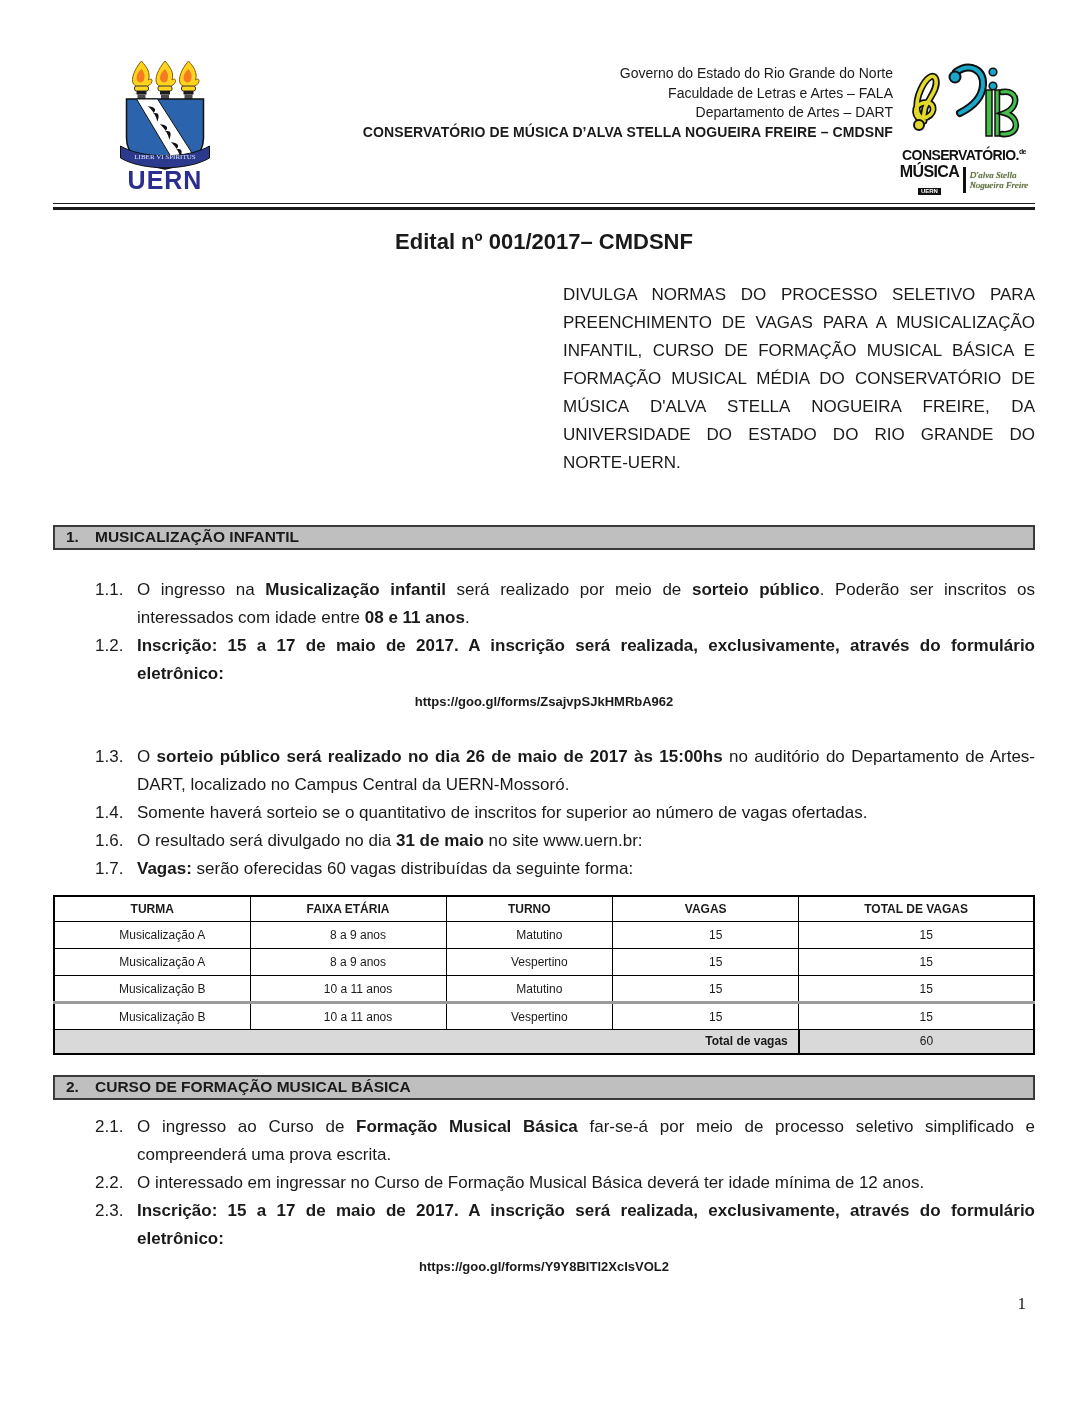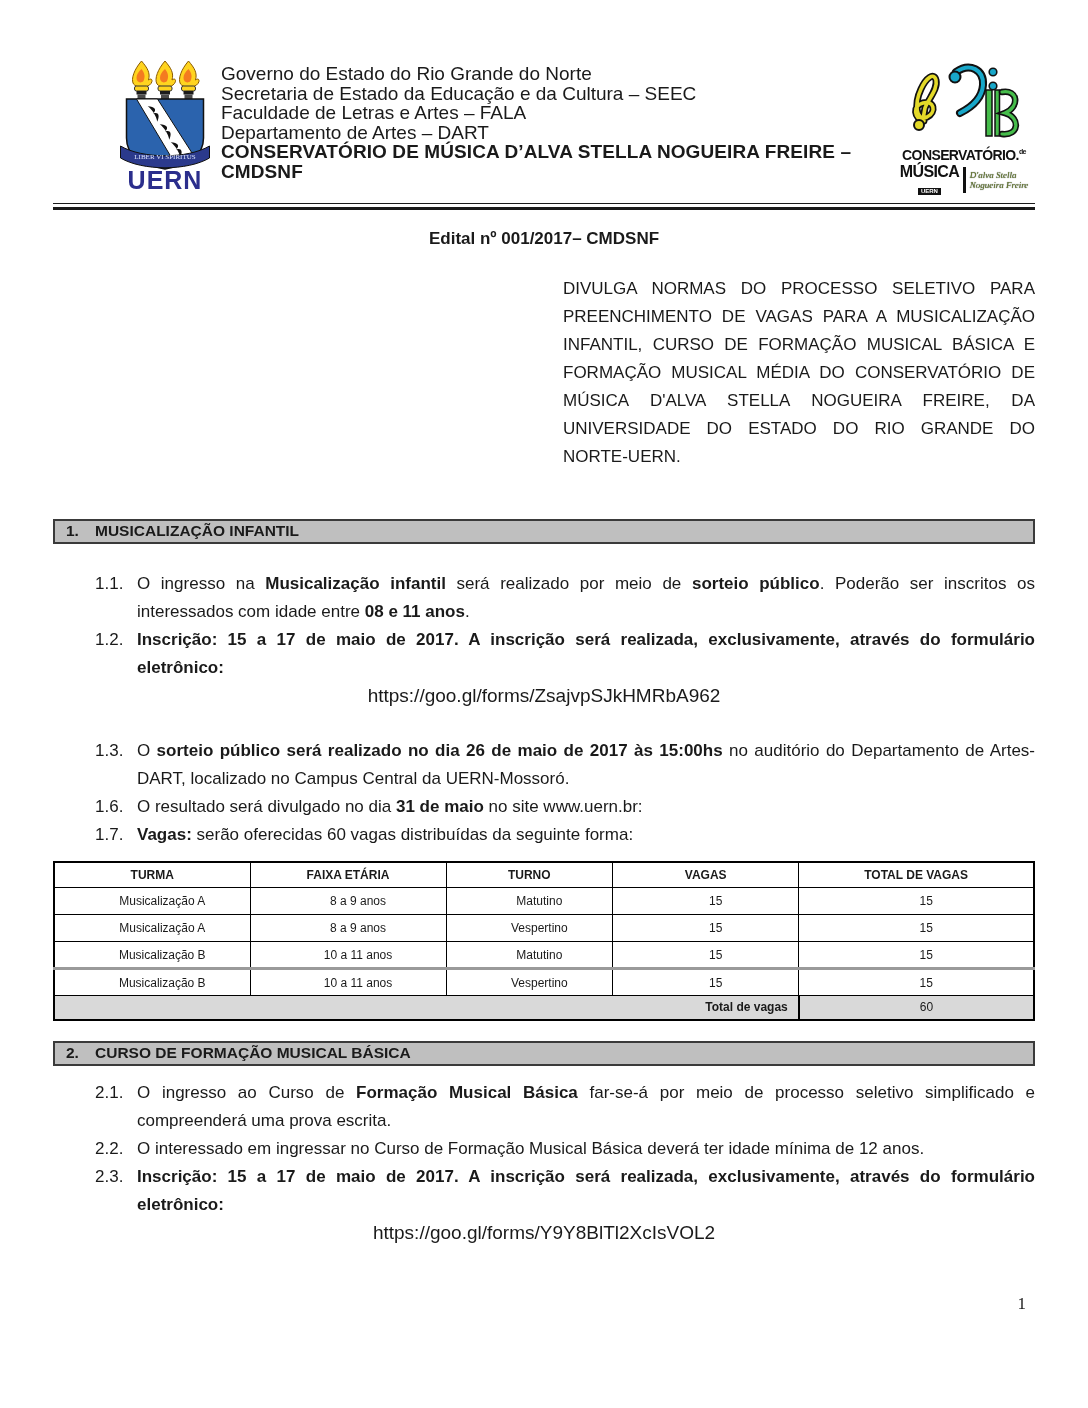--- a/index.html
+++ b/index.html
@@ -7,54 +7,54 @@
   .page {
     width:1088px; height:1408px; margin:0 auto; background:#fff;
     font-family:"Liberation Sans", sans-serif; color:#1a1a1a;
     padding:58px 53px 0; position:relative; overflow:hidden;
   }
   b { font-weight:bold; }
 
   
   .hdr { display:flex; align-items:flex-start; }
   .hdr-logo-left { width:112px; flex:none; margin-left:56px; }
-  .hdr-center { flex:1; text-align:left; padding-top:6px; font-size:19px; line-height:19.5px; }
+  .hdr-center { flex:1; text-align:right; padding-top:6px; font-size:14px; line-height:19.5px; }
   .hdr-center .org-line-last { font-weight:bold; letter-spacing:.1px; }
   .hdr-logo-right { width:142px; flex:none; text-align:center; }
   .cons-word1 { font-weight:bold; font-size:14px; letter-spacing:-.6px; line-height:15px; color:#111; font-stretch:condensed;}
   .cons-word1 .de { font-size:7px; vertical-align:super; }
   .cons-row2 { display:flex; justify-content:center; align-items:center; gap:4px; margin-top:1px; }
   .cons-musica { text-align:center; }
   .cons-musica .m { font-weight:bold; font-size:16px; letter-spacing:-.6px; line-height:15px; color:#111; }
   .cons-musica .u { font-size:6px; font-weight:bold; background:#111; color:#fff; padding:0 3px; display:inline-block; line-height:7px; }
   .cons-bar { width:2.5px; height:26px; background:#111; }
   .cons-script { text-align:left; font-family:"Liberation Serif", serif; font-style:italic; font-size:9px; line-height:10px; color:#6b7c2f; text-shadow:0 0 1px #233; }
 
   
   .rule { margin-top:6px; height:7px; border-top:1.5px solid #1b1b1b; border-bottom:3px solid #1b1b1b; }
 
   
-  .doc-title { margin-top:19px; text-align:center; font-weight:bold; font-size:17px; }
+  .doc-title { margin-top:19px; text-align:center; font-weight:bold; font-size:22px; }
   .preamble { margin-top:26px; margin-left:auto; width:472px; text-align:justify; font-size:17px; line-height:28px; }
 
   
   .bar { background:#bfbfbf; border:2px solid #3a3a3a; display:flex; align-items:center;
          font-weight:bold; font-size:15.5px; height:25px; padding-left:11px; }
   .bar .bar-num { width:29px; flex:none; }
   .bar1 { margin-top:48px; }
   .bar2 { margin-top:20px; }
 
   
   .items { font-size:17px; line-height:28px; }
   .items1 { margin-top:26px; }
   .items2 { margin-top:13px; }
   .item { display:flex; padding-left:42px; }
   .item .num { width:42px; flex:none; }
   .item .body { flex:1; text-align:justify; }
-  .url { text-align:center; font-weight:normal; font-size:19px; line-height:28px; }
+  .url { text-align:center; font-weight:bold; font-size:13px; line-height:28px; }
   .url1 { margin-bottom:27px; }
 
   
   table.vagas { width:100%; border-collapse:collapse; margin-top:12px; font-size:12px;
                 border:2.5px solid #000; table-layout:fixed; }
   table.vagas th, table.vagas td { border:1.5px solid #000; text-align:center; padding:1px 4px; }
   table.vagas th { font-weight:bold; height:26px; }
   table.vagas td { height:27px; font-weight:normal;padding-left:24px; }
   table.vagas col.c1 { width:20%; } table.vagas col.c2 { width:20%; }
   table.vagas col.c3 { width:17%; } table.vagas col.c4 { width:19%; }
@@ -113,21 +113,20 @@
         <g>
           <path d="M8,88 C30,101 75,101 97,88 L97,100 C75,113 30,113 8,100 Z" fill="#2b3a8c" stroke="#111" stroke-width="1"></path>
           <text x="52.5" y="101" text-anchor="middle" font-size="7" fill="#dfe6ff" font-family="Liberation Serif, serif">LIBER VI SPIRITUS</text>
         </g>
         <text x="52.5" y="131" text-anchor="middle" font-size="25" font-weight="bold" fill="#2b2e8c" font-family="Liberation Sans, sans-serif" letter-spacing="1">UERN</text>
       </svg>
     </div>
 
     <div class="hdr-center">
       <div><span>Governo do Estado do Rio Grande do Norte</span></div>
-      <div><span>Secretaria de Estado da Educação e da Cultura – SEEC</span></div>
       <div><span>Faculdade de Letras e Artes – FALA</span></div>
       <div><span>Departamento de Artes – DART</span></div>
       <div class="org-line-last"><b>CONSERVATÓRIO DE MÚSICA D’ALVA STELLA NOGUEIRA FREIRE – CMDSNF</b></div>
     </div>
 
     <div class="hdr-logo-right">
       <svg width="140" height="82" viewBox="0 0 140 82">
 
         <g>
           <path d="M30,63 C20,60 18,48 29,45 C40,42 43,54 33,59 C22,64 20,46 27,31 C32,20 40,14 42,22 C44,31 35,40 31,50 L29,61" fill="none" stroke="#111" stroke-width="7" stroke-linecap="round"></path>
@@ -181,20 +180,24 @@
       <span class="body"><span>O ingresso na </span><b>Musicalização infantil</b><span> será realizado por meio de </span><b>sorteio público</b><span>. Poderão ser inscritos os interessados com idade entre </span><b>08 e 11 anos</b><span>.</span></span>
     </div>
     <div class="item">
       <span class="num">1.2.</span>
       <span class="body"><b>Inscrição: 15 a 17 de maio de 2017. A inscrição será realizada, exclusivamente, através do formulário eletrônico:</b></span>
     </div>
     <div class="url url1">https://goo.gl/forms/ZsajvpSJkHMRbA962</div>
     <div class="item">
       <span class="num">1.3.</span>
       <span class="body"><span>O </span><b>sorteio público será realizado no dia 26 de maio de 2017 às 15:00hs</b><span> no auditório do Departamento de Artes-DART, localizado no Campus Central da UERN-Mossoró.</span></span>
+    </div>
+    <div class="item">
+      <span class="num">1.4.</span>
+      <span class="body"><span>Somente haverá sorteio se o quantitativo de inscritos for superior ao número de vagas ofertadas.</span></span>
     </div>
     <div class="item">
       <span class="num">1.6.</span>
       <span class="body"><span>O resultado será divulgado no dia </span><b>31 de maio</b><span> no site www.uern.br:</span></span>
     </div>
     <div class="item">
       <span class="num">1.7.</span>
       <span class="body"><b>Vagas:</b><span> serão oferecidas 60 vagas distribuídas da seguinte forma:</span></span>
     </div>
   </div>

